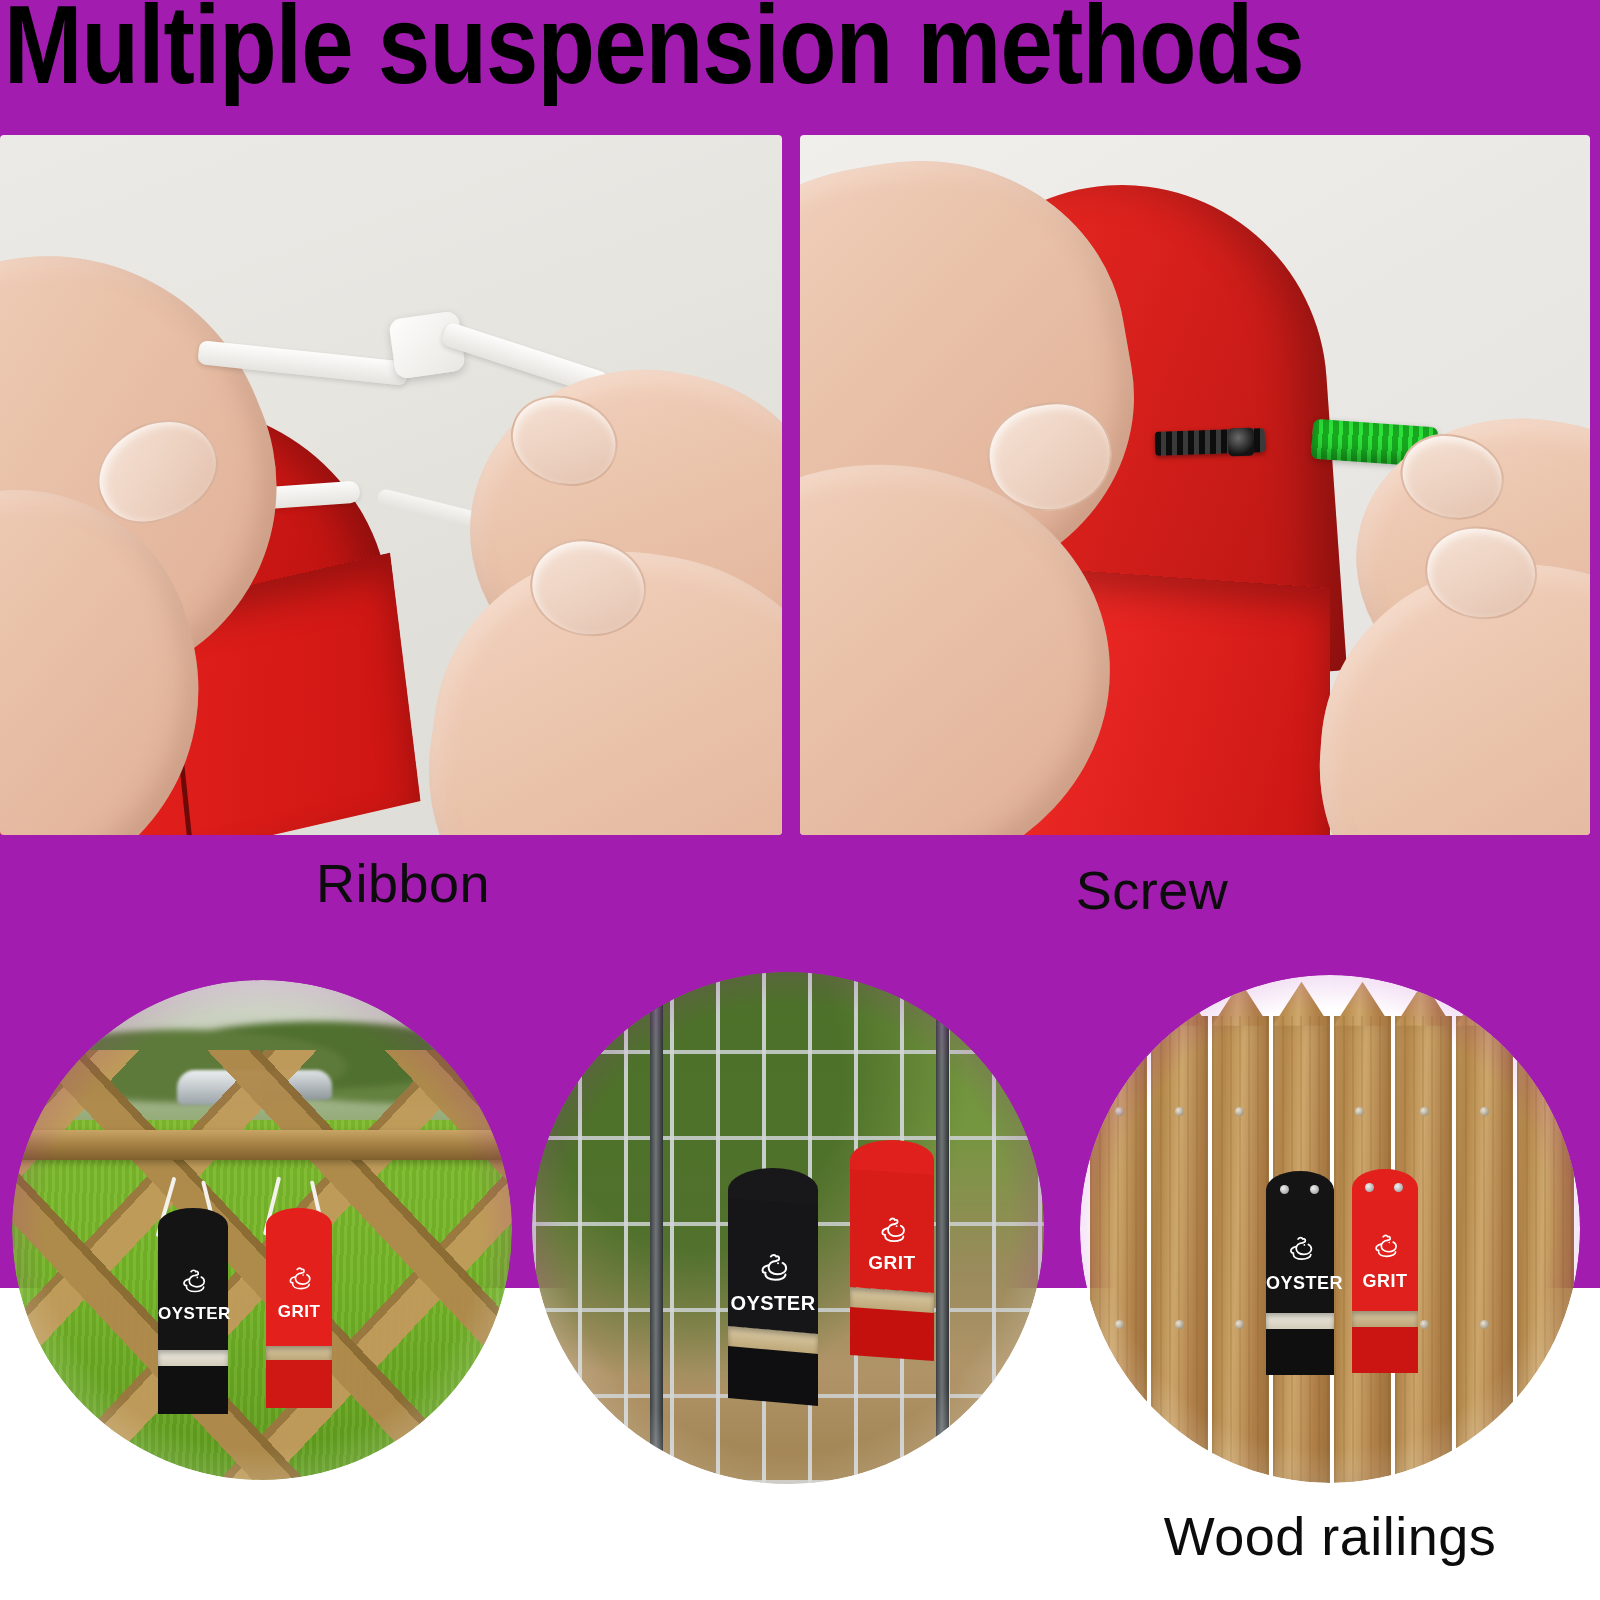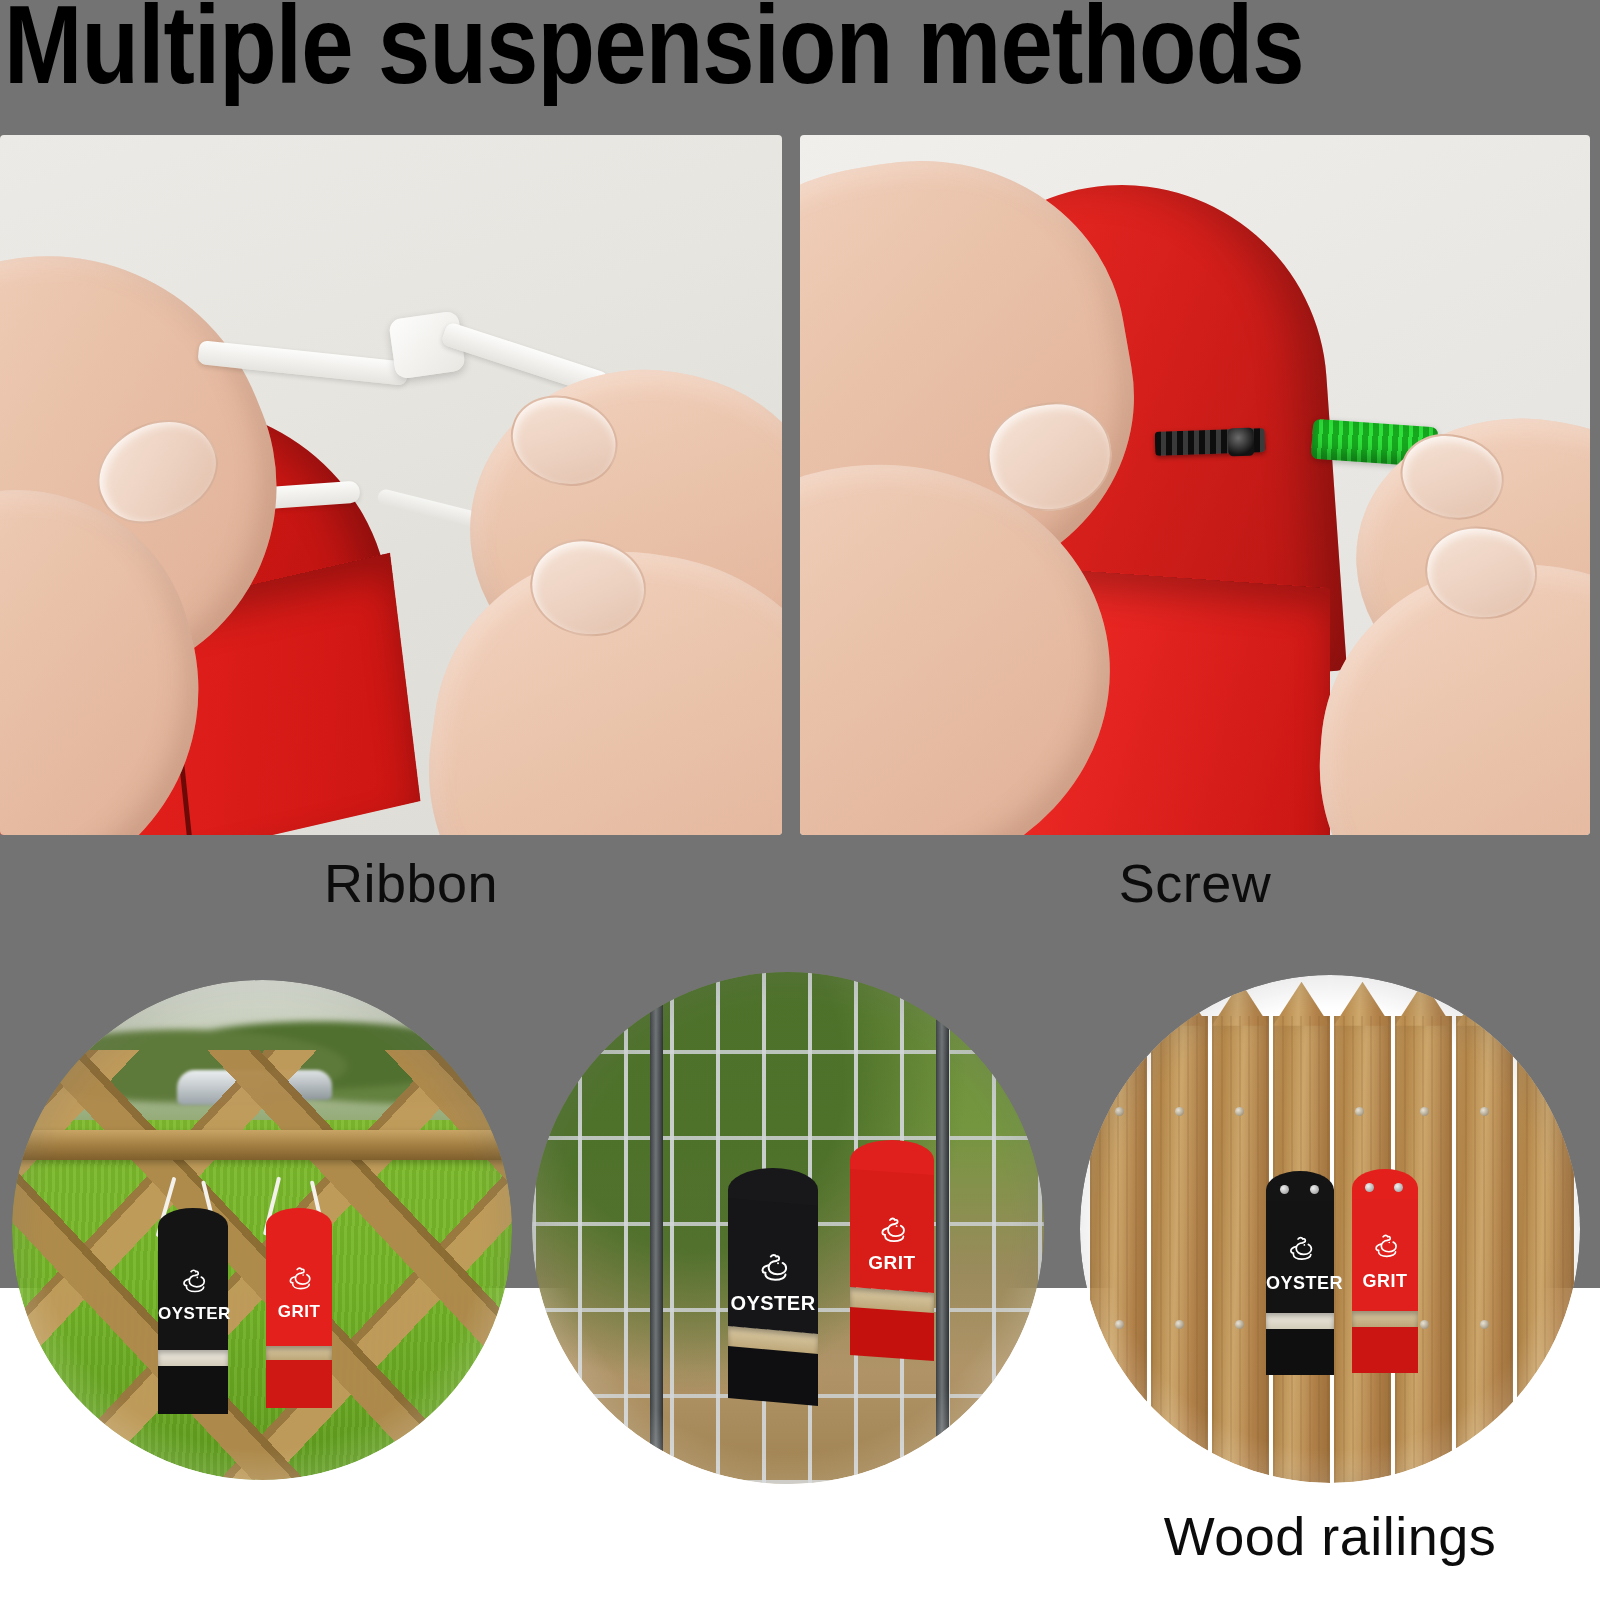--- a/index.html
+++ b/index.html
@@ -3,21 +3,21 @@
 <meta charset="utf-8">
 <style>
   html,body{margin:0;padding:0;}
   body{
     width:1600px;height:1600px;
     background:#ffffff;
     font-family:"Liberation Sans",sans-serif;
     overflow:hidden;
     position:relative;
   }
-  .page{position:relative;width:1600px;height:1288px;background:#737373;}
+  .page{position:relative;width:1600px;height:1288px;background:#a21caf;}
 
   
   .title{
     position:absolute;left:4px;top:-14px;
     font-family:"Liberation Sans Narrow","Liberation Sans",sans-serif;
     font-weight:bold;
     font-size:112px;
     letter-spacing:-1px;
     color:#000;
     transform:scaleX(0.84);
@@ -231,22 +231,22 @@
 
   
   .cap-top{
     position:absolute;top:852px;
     font-size:54px;color:#0c0c0c;
     font-family:"Liberation Sans",sans-serif;
     font-weight:400;
     text-align:center;
     letter-spacing:.5px;
   }
-  .cap-top.a{left:16px;width:790px;}
-  .cap-top.b{left:800px;width:790px;}
+  .cap-top.a{left:8px;width:790px;}
+  .cap-top.b{left:757px;width:790px;margin-top:7px;}
 
   
   .circle{
     position:absolute;width:500px;height:500px;border-radius:50%;
     overflow:hidden;
     -webkit-mask-image:radial-gradient(circle at 50% 50%,#000 62%,rgba(0,0,0,.75) 80%,rgba(0,0,0,0) 97%);
     mask-image:radial-gradient(circle at 50% 50%,#000 62%,rgba(0,0,0,.75) 80%,rgba(0,0,0,0) 97%);
   }
   .c1{left:12px;top:980px;}
   .c2{left:532px;top:972px;width:512px;height:512px;}

